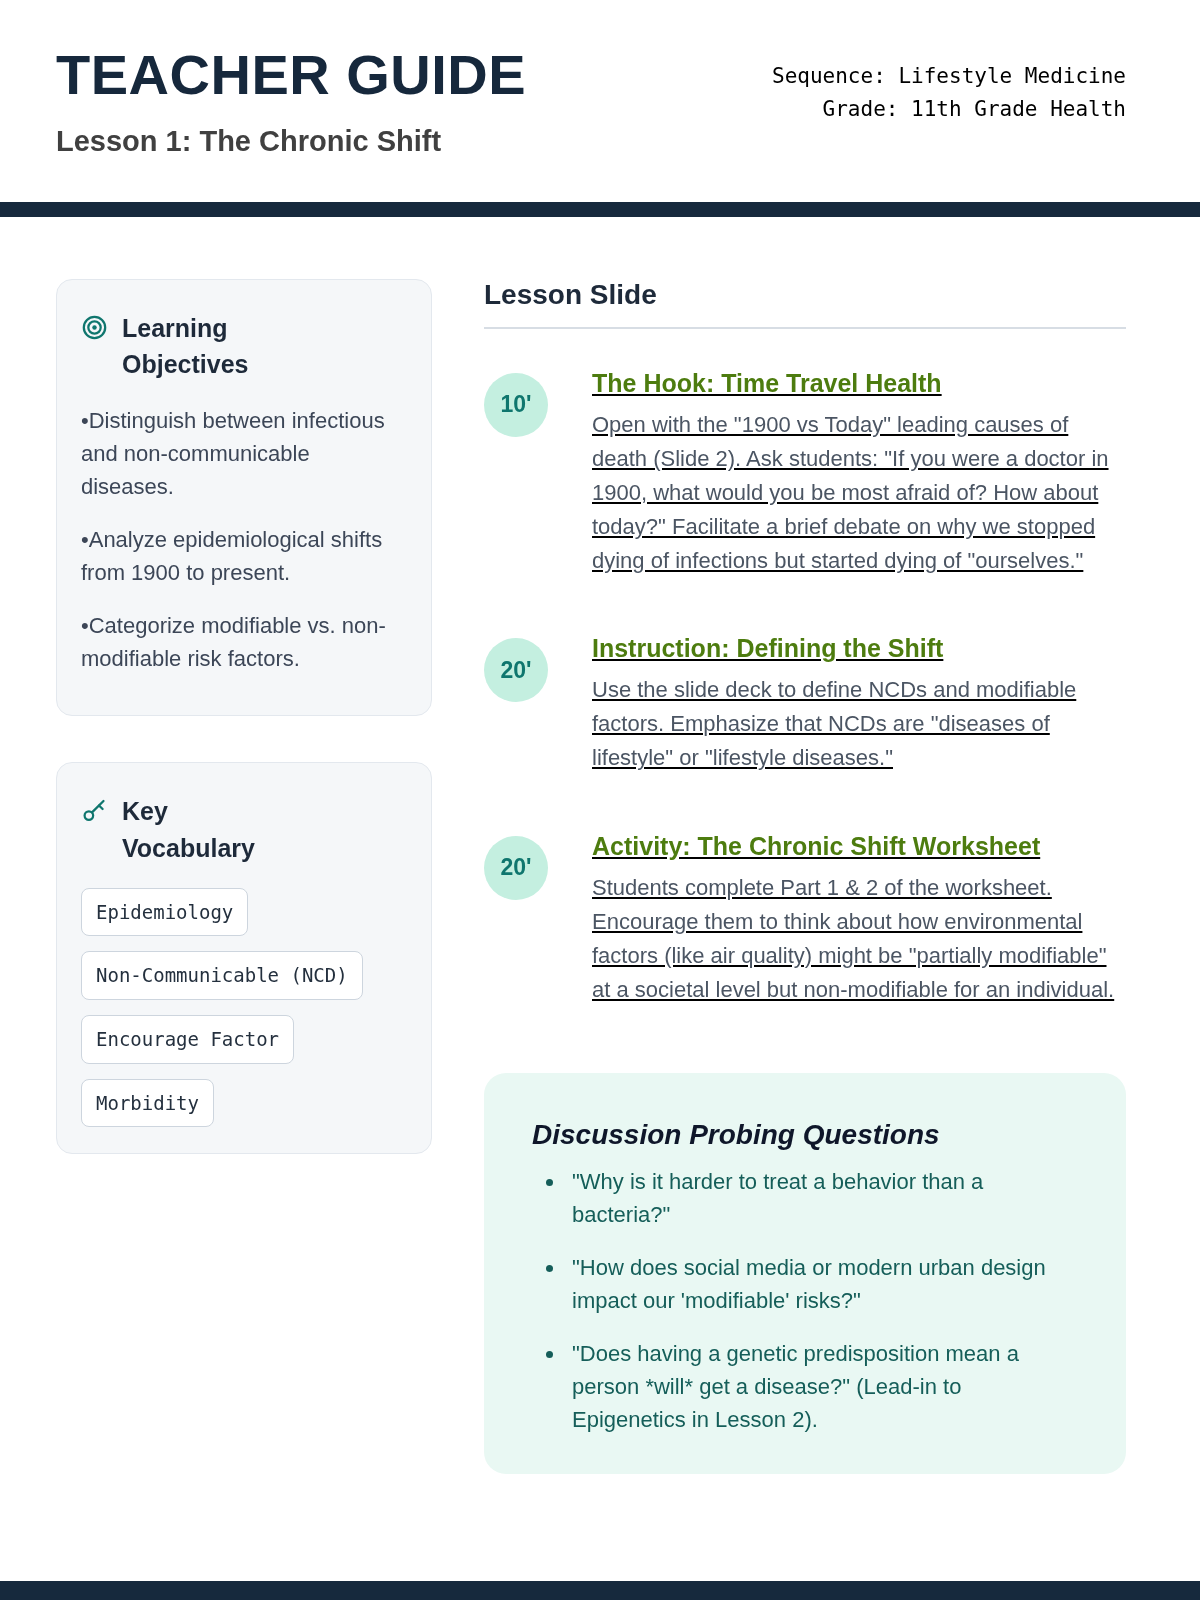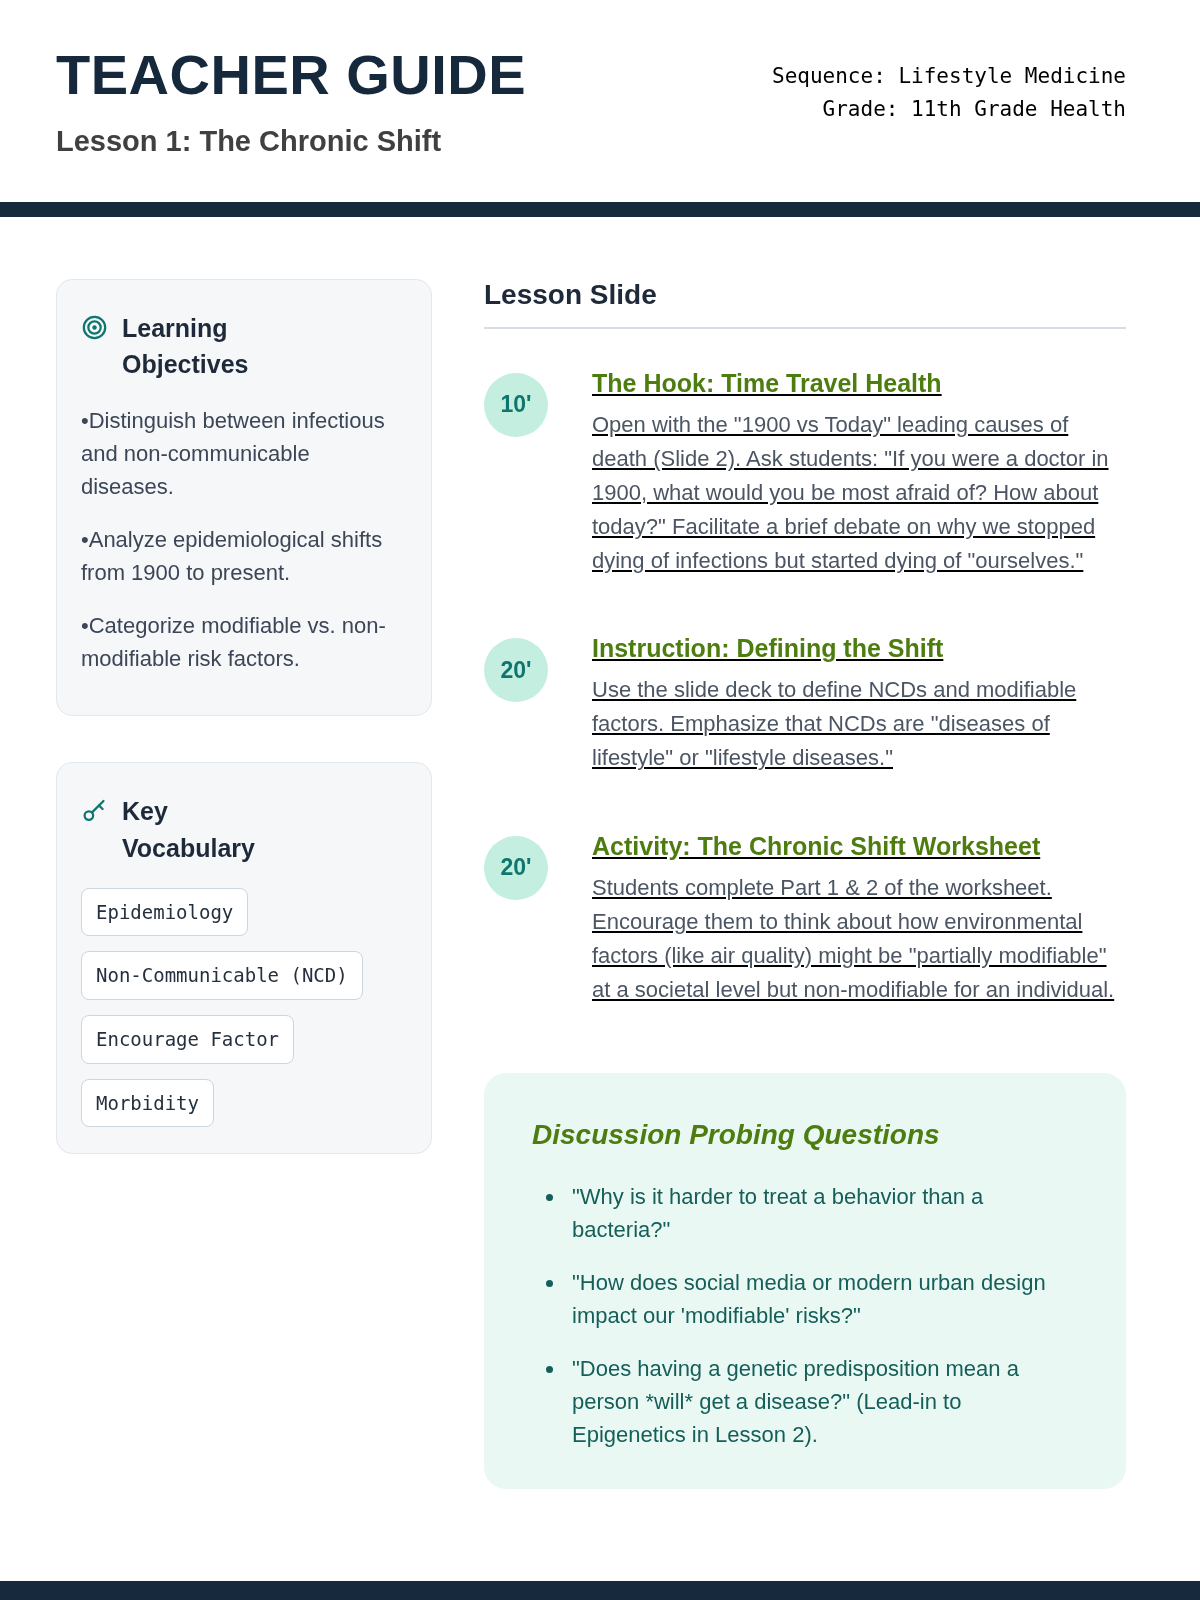--- a/index.html
+++ b/index.html
@@ -160,22 +160,22 @@
   .discussion {
     margin-top: 66px;
     background: #e9f8f3;
     border-radius: 22px;
     padding: 46px 48px 38px 48px;
   }
   .discussion-title {
     font-style: italic;
     font-weight: 700;
     font-size: 28px;
-    color: #4d7c0f;
-    margin-bottom: 29px;
+    color: #0f172a;
+    margin-bottom: 14px;
   }
   .discussion-list {
     list-style: disc;
     padding-left: 34px;
   }
   .discussion-list li {
     font-size: 22px;
     color: #155e59;
     line-height: 1.5;
     margin-bottom: 20px;

